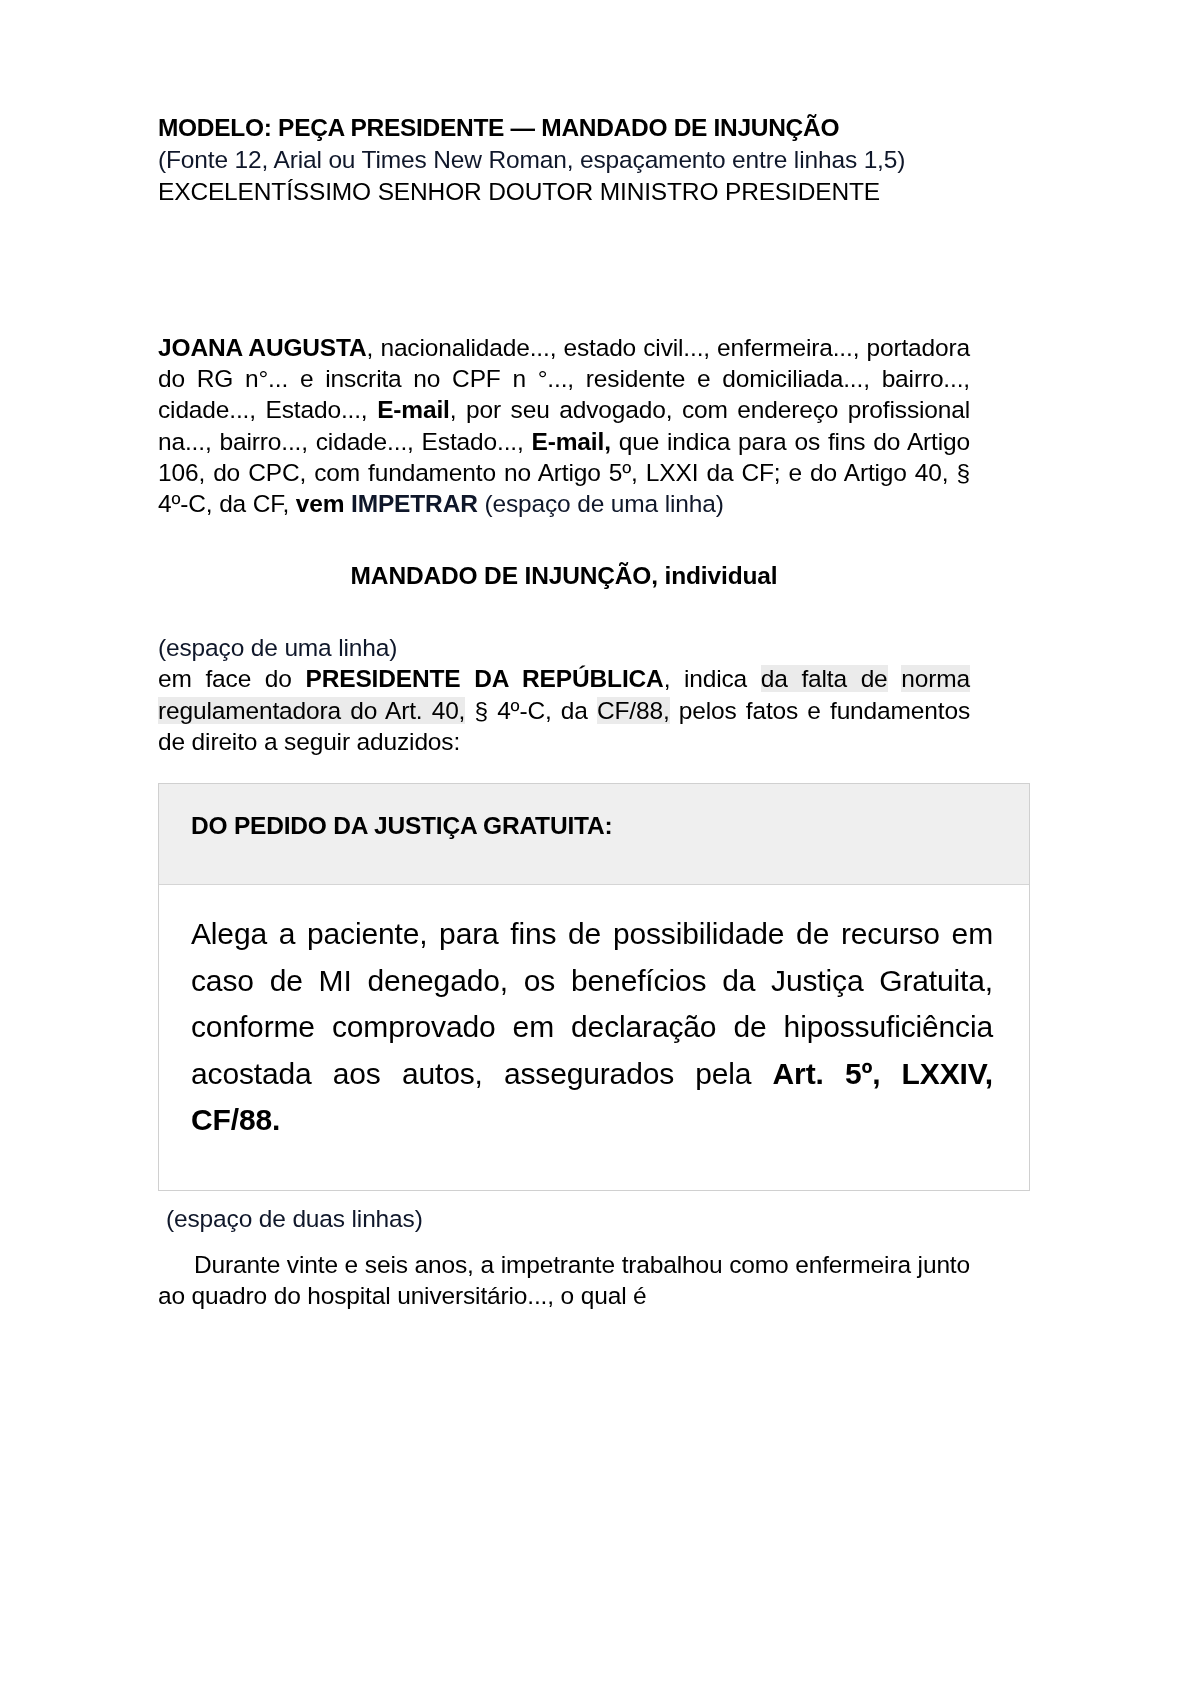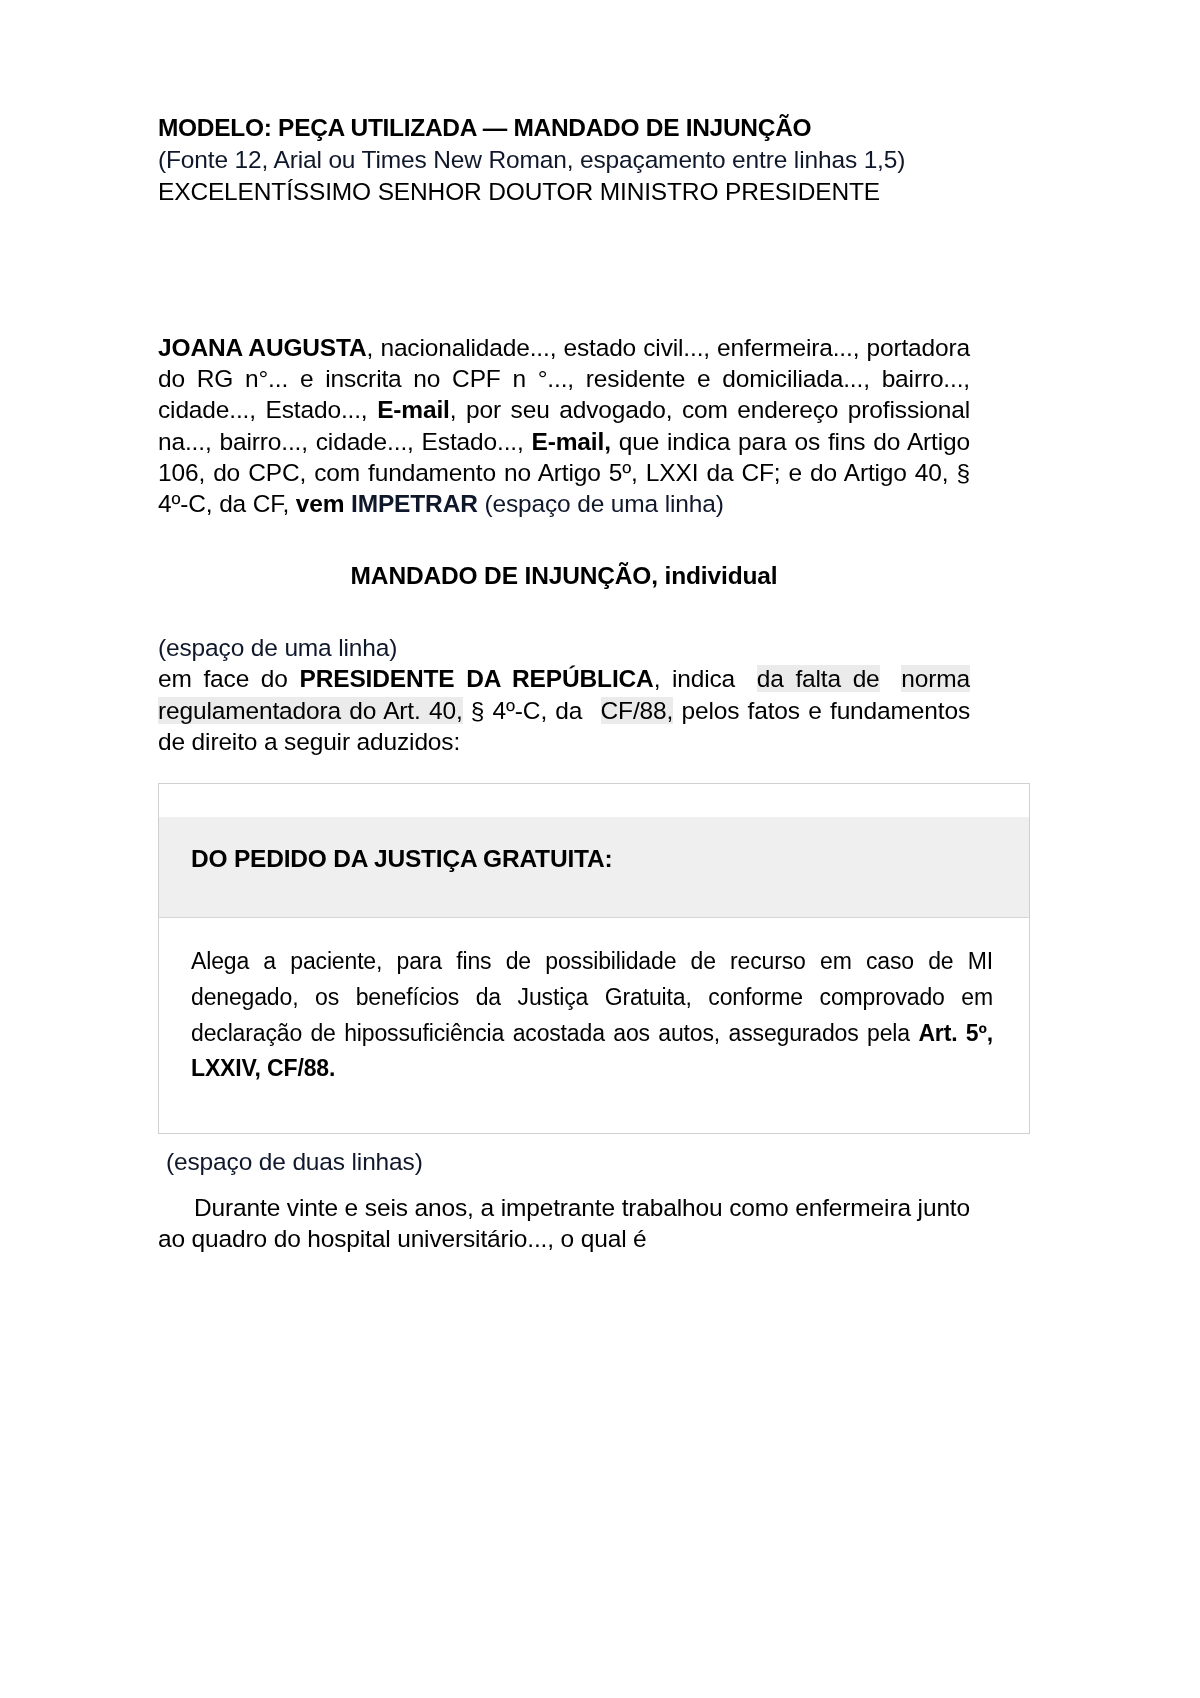--- a/index.html
+++ b/index.html
@@ -28,21 +28,21 @@
     letter-spacing: -0.15px;
   }
   p {
     margin: 0;
     padding: 0;
   }
   .just { text-align: justify; text-align-last: left; }
   .center { text-align: center; }
   .red { color: #0f172a; }
   .b { font-weight: bold; }
-  .hl { background: #ebebeb; margin-left: 10px; }
+  .hl { background: #ebebeb; }
   .title-line {
     font-weight: bold;
     letter-spacing: -0.3px;
   }
   .spacer-md { height: 40px; }
   .spacer-xl { height: 62px; }
 
   
   .box {
     margin-top: 26px;
@@ -52,25 +52,24 @@
     border-collapse: separate;
     background: #ffffff;
   }
   .box-header {
     background: #efefef;
     border-bottom: 1px solid #d5d5d5;
     padding: 26px 0 42px 32px;
     font-weight: bold;
     font-size: 24.5px;
     letter-spacing: -0.2px;
-    margin-top: 33px;
   }
   .box-body {
     padding: 26px 36px 46px 32px;
-    font-size: 23px;
+    font-size: 30px;
     line-height: 1.55;
     text-align: justify;
     text-align-last: left;
   }
 
   .after-box {
     margin-top: 12px;
   }
   .fatos-line {
     font-weight: bold;
@@ -82,21 +81,21 @@
     text-indent: 36px;
   }
   .tight { line-height: 1.28; }
 </style>
 </head>
 <body>
 
 <div class="page">
   <div class="doc">
 
-    <p class="title-line">MODELO: PEÇA UTILIZADA — MANDADO DE INJUNÇÃO</p>
+    <p class="title-line">MODELO: PEÇA PRESIDENTE — MANDADO DE INJUNÇÃO</p>
 
     <p class="red just">(Fonte 12, Arial ou Times New Roman, espaçamento entre linhas 1,5)</p>
 
     <p>EXCELENTÍSSIMO SENHOR DOUTOR MINISTRO PRESIDENTE</p>
 
     <div class="spacer-xl"></div>
 
 
     <div class="spacer-xl"></div>
 

